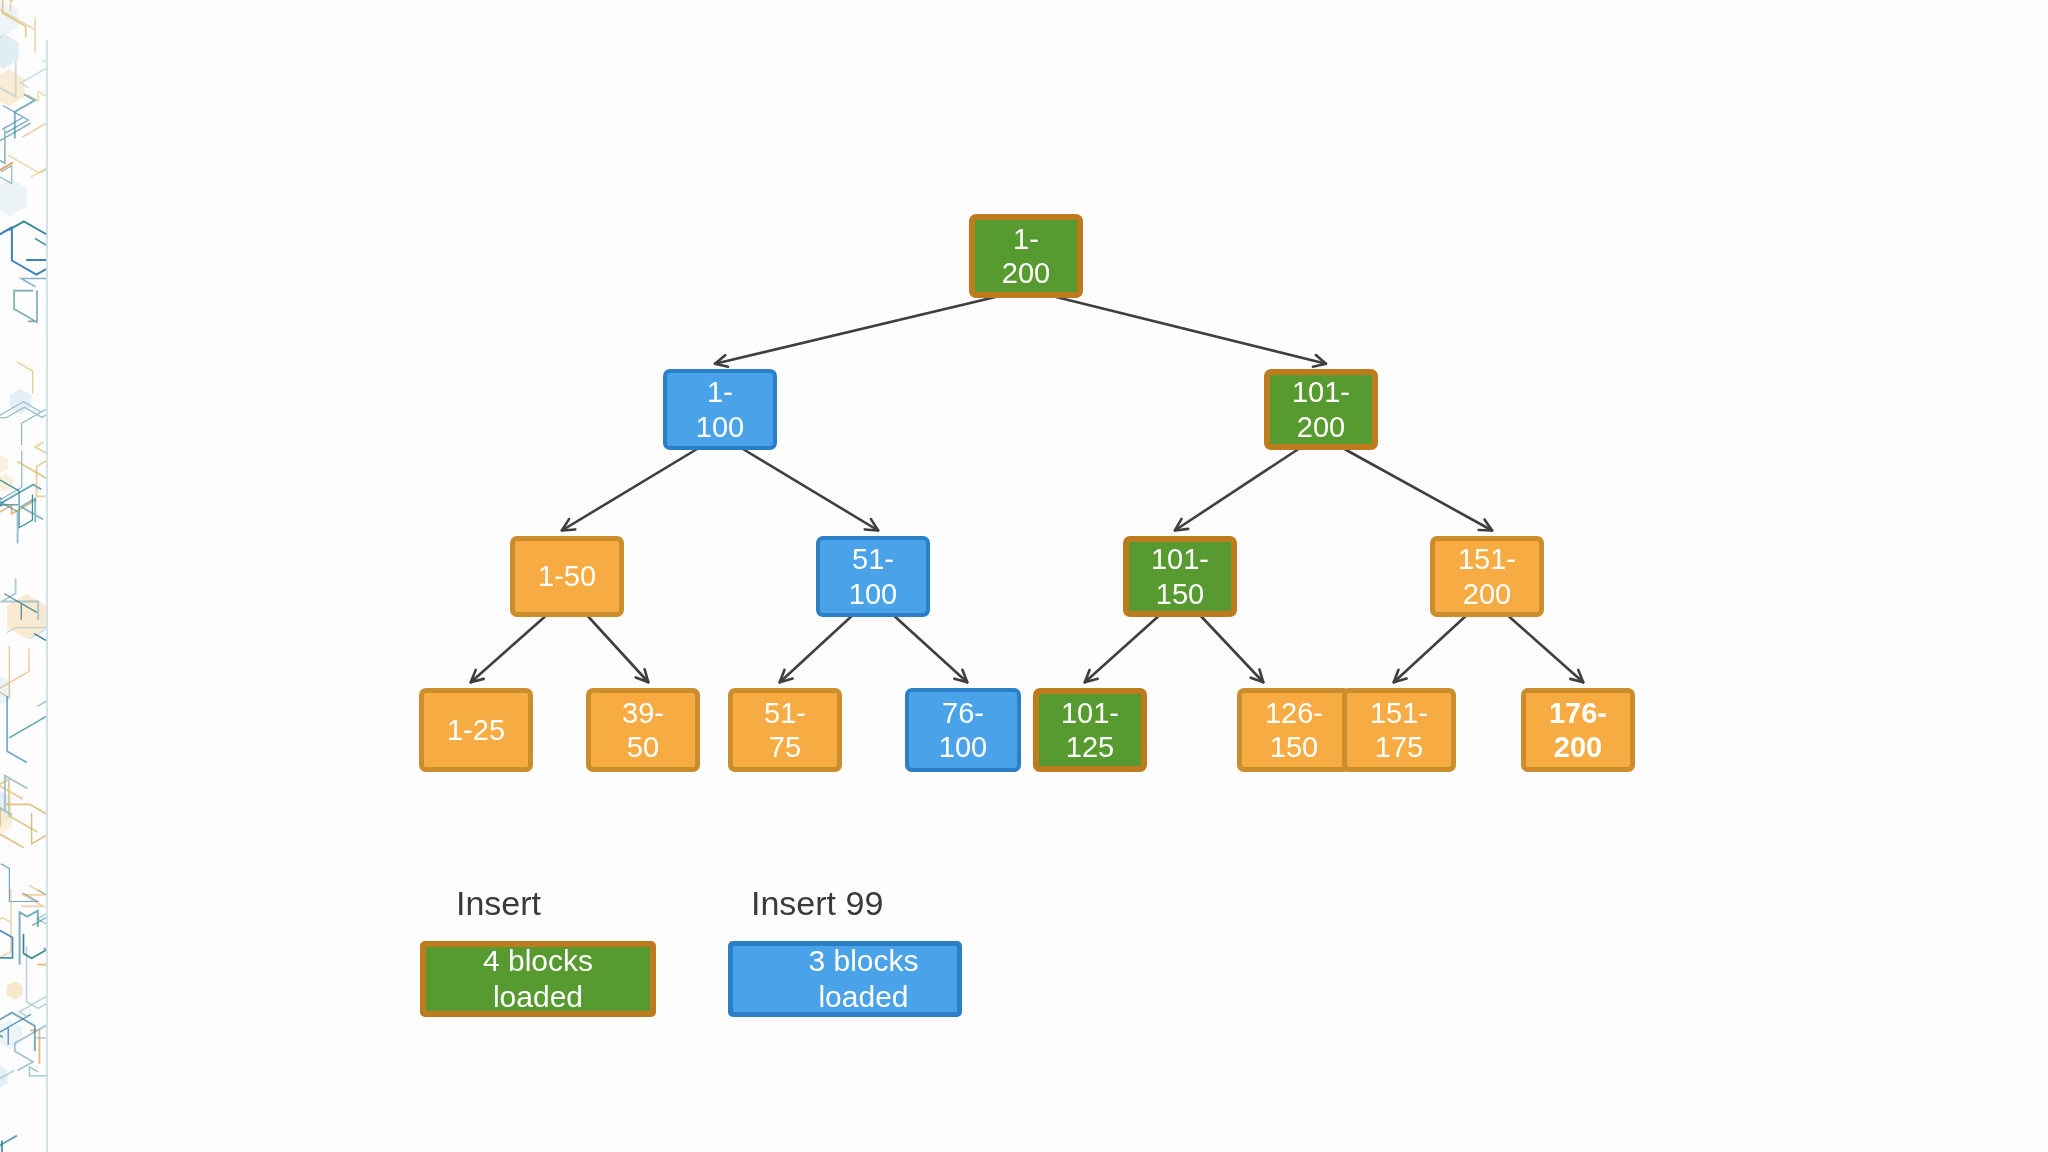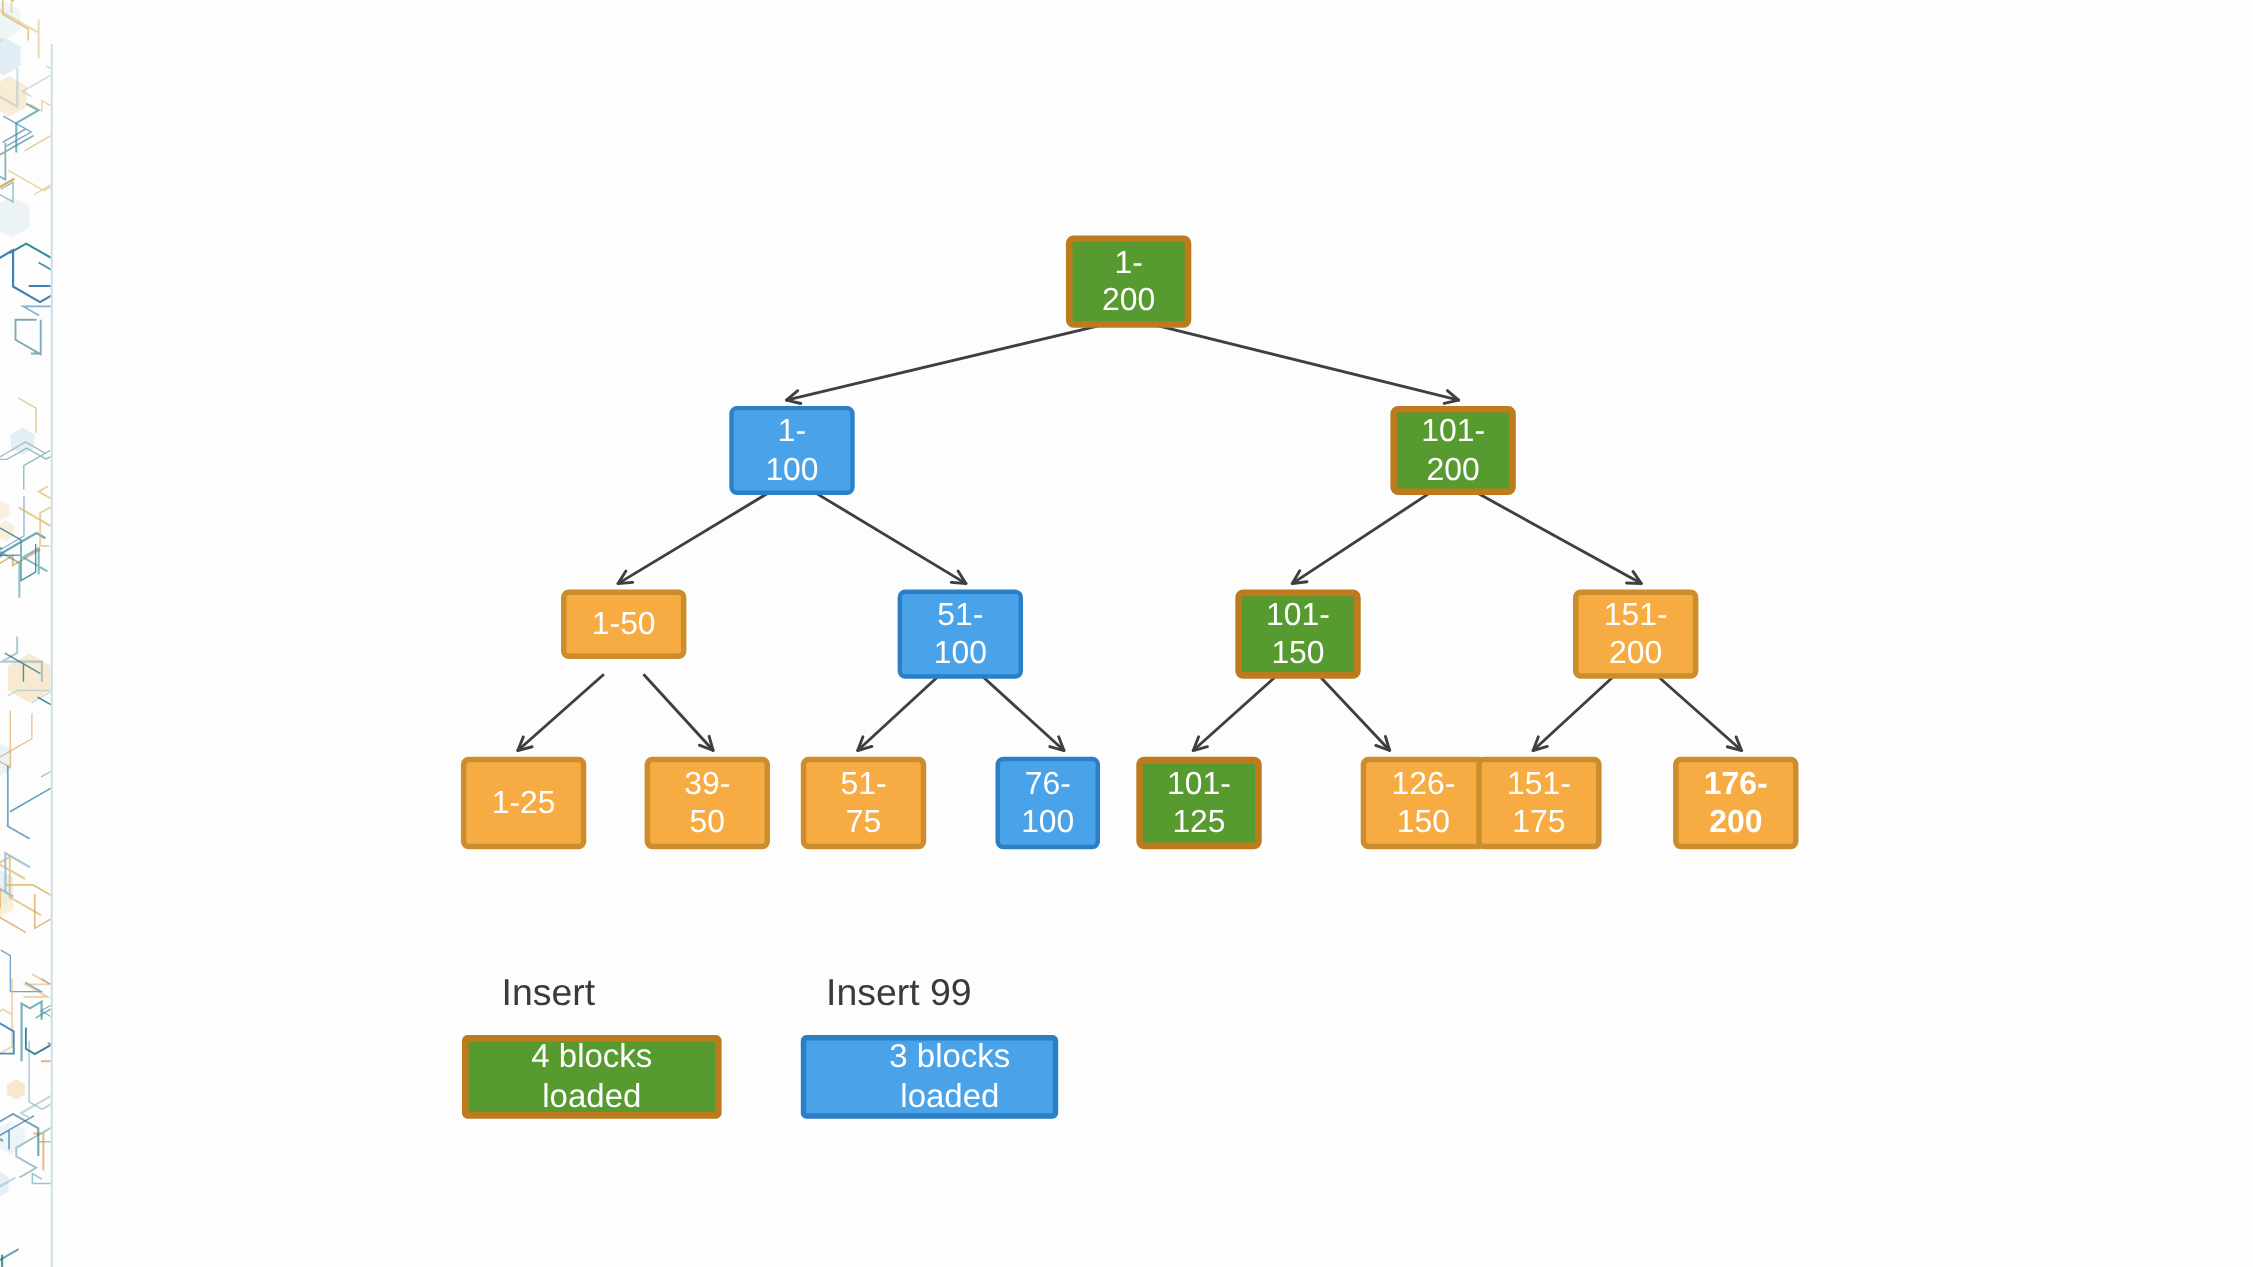--- a/index.html
+++ b/index.html
@@ -160,21 +160,21 @@
         <div>200</div>
       </div>
       <div class="node blue" style="left: 663px; top: 369px; width: 114px; height: 81px;">
         <div>1-</div>
         <div>100</div>
       </div>
       <div class="node green" style="left: 1264px; top: 369px; width: 114px; height: 81px;">
         <div>101-</div>
         <div>200</div>
       </div>
-      <div class="node orange" style="left: 510px; top: 536px; width: 114px; height: 63px;">
+      <div class="node orange" style="left: 510px; top: 536px; width: 114px; height: 81px;">
         <div>1-50</div>
       </div>
       <div class="node blue" style="left: 816px; top: 536px; width: 114px; height: 81px;">
         <div>51-</div>
         <div>100</div>
       </div>
       <div class="node green" style="left: 1123px; top: 536px; width: 114px; height: 81px;">
         <div>101-</div>
         <div>150</div>
       </div>
@@ -186,21 +186,21 @@
         <div>1-25</div>
       </div>
       <div class="node orange" style="left: 586px; top: 688px; width: 114px; height: 84px;">
         <div>39-</div>
         <div>50</div>
       </div>
       <div class="node orange" style="left: 728px; top: 688px; width: 114px; height: 84px;">
         <div>51-</div>
         <div>75</div>
       </div>
-      <div class="node blue" style="left: 905px; top: 688px; width: 95px; height: 84px;">
+      <div class="node blue" style="left: 905px; top: 688px; width: 116px; height: 84px;">
         <div>76-</div>
         <div>100</div>
       </div>
       <div class="node green" style="left: 1033px; top: 688px; width: 114px; height: 84px;">
         <div>101-</div>
         <div>125</div>
       </div>
       <div class="node orange" style="left: 1237px; top: 688px; width: 114px; height: 84px;">
         <div>126-</div>
         <div>150</div>

